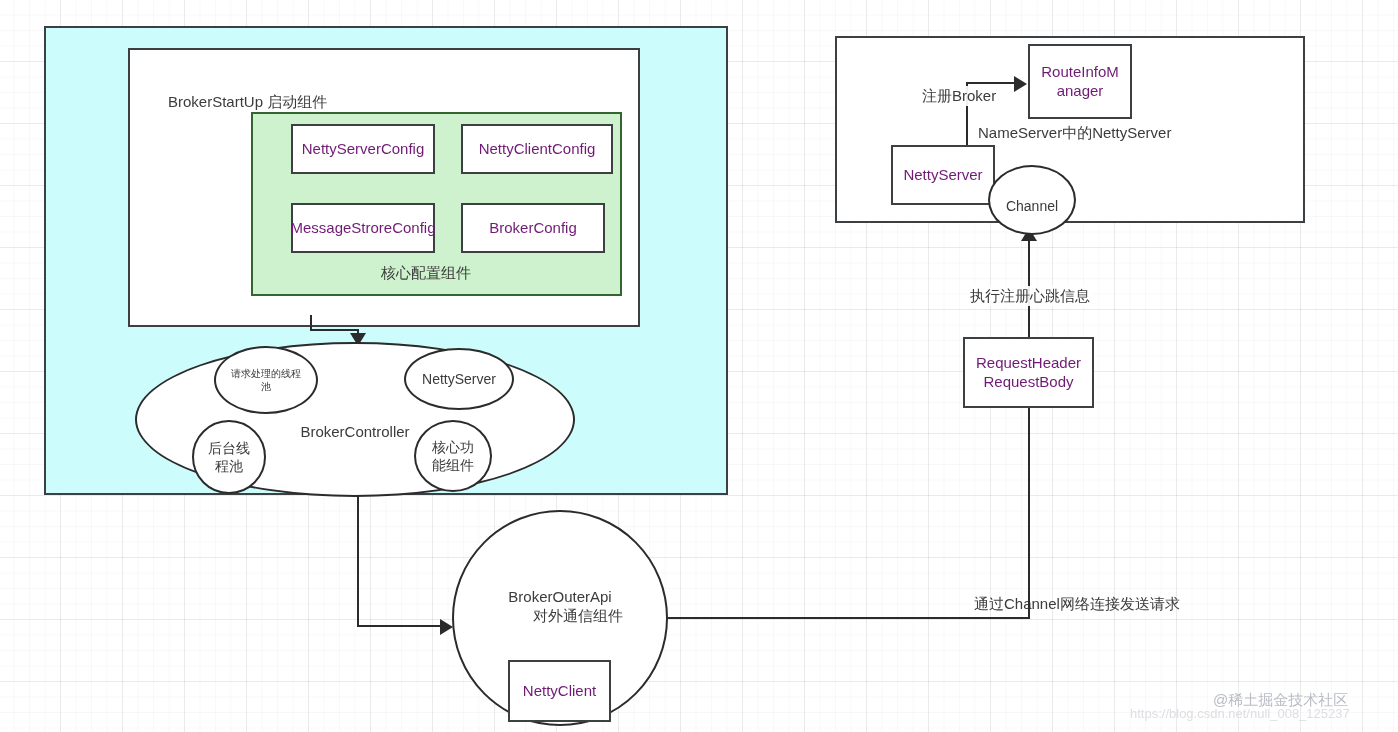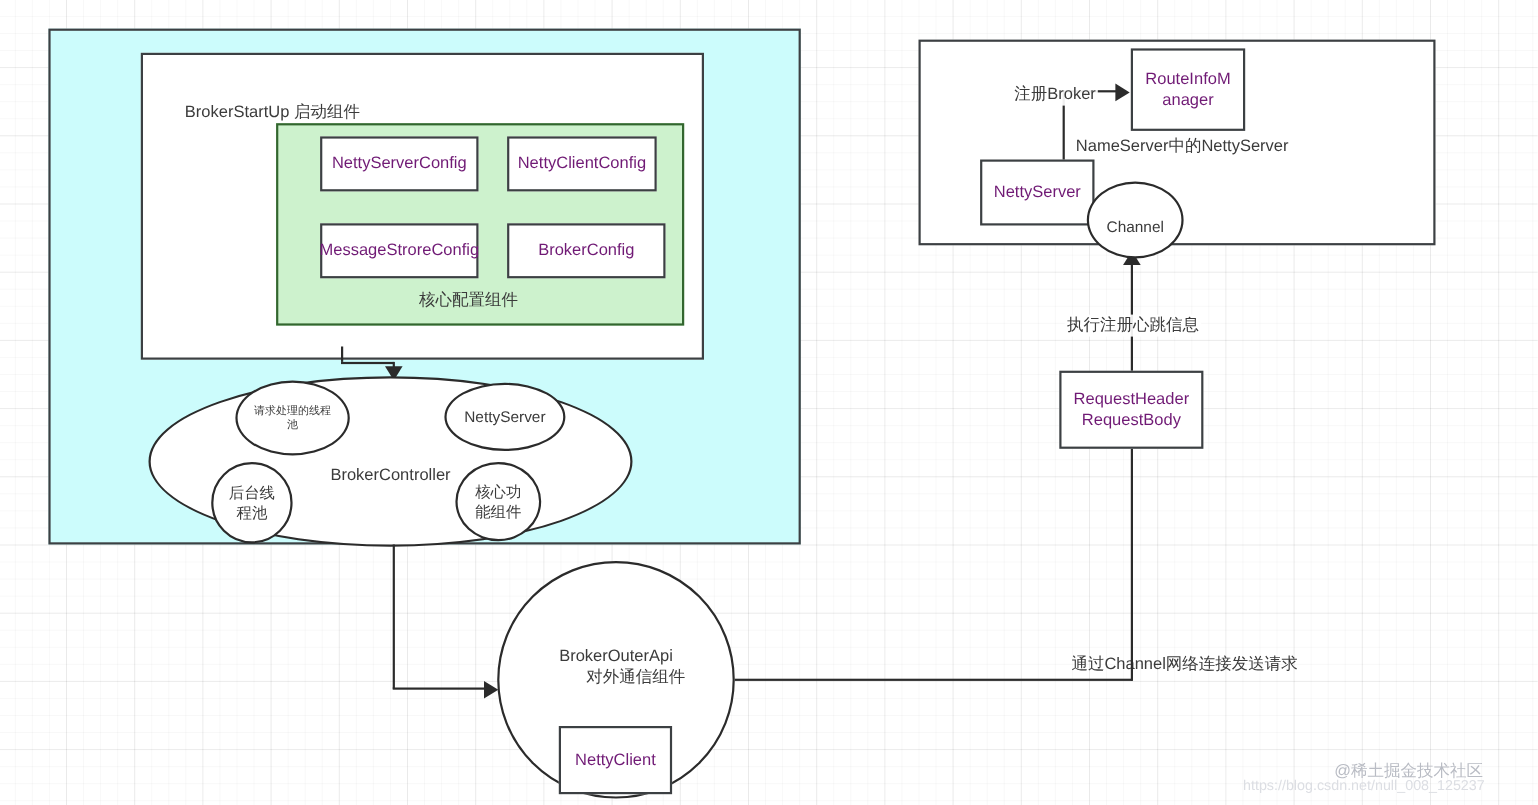--- a/index.html
+++ b/index.html
@@ -147,21 +147,21 @@
   <div class="label" style="left:168px; top:92px;">BrokerStartUp 启动组件</div>
 
   <div class="node panel-green" style="left:251px; top:112px; width:371px; height:184px;"></div>
 
   <div class="label center" style="left:426px; top:263px;">核心配置组件</div>
 
   <div class="node box" style="left:291px; top:124px; width:144px; height:50px;">
     <span>NettyServerConfig</span>
   </div>
 
-  <div class="node box" style="left:461px; top:124px; width:136px; height:50px;">
+  <div class="node box" style="left:461px; top:124px; width:152px; height:50px;">
     <span>NettyClientConfig</span>
   </div>
 
   <div class="node box" style="left:291px; top:203px; width:144px; height:50px; padding:10px 14px;">
     <span>MessageStroreConfig</span>
   </div>
 
   <div class="node box" style="left:461px; top:203px; width:144px; height:50px;">
     <span>BrokerConfig</span>
   </div>
@@ -229,18 +229,18 @@
     <span>NettyServer</span>
   </div>
 
   <div class="node ellipse" style="left:988px; top:165px; width:88px; height:70px; font-size:14px;">
     <span style="transform:translateY(6px);">Channel</span>
   </div>
 
   <div class="vline" style="left:966px; top:82px; height:63px;"></div>
   <div class="hline" style="left:966px; top:82px; width:50px;"></div>
   <div class="arrow-right" style="left:1014px; top:76px;"></div>
-  <div class="label label-onwhite" style="left:920px; top:76px;">注册Broker</div>
+  <div class="label label-onwhite" style="left:920px; top:86px;">注册Broker</div>
 
   <div class="watermark" style="left:1213px; top:691px;">@稀土掘金技术社区</div>
   <div class="watermark-url" style="left:1130px; top:706px;">https://blog.csdn.net/null_008_125237</div>
 
 </div>
 
 </body></html>

